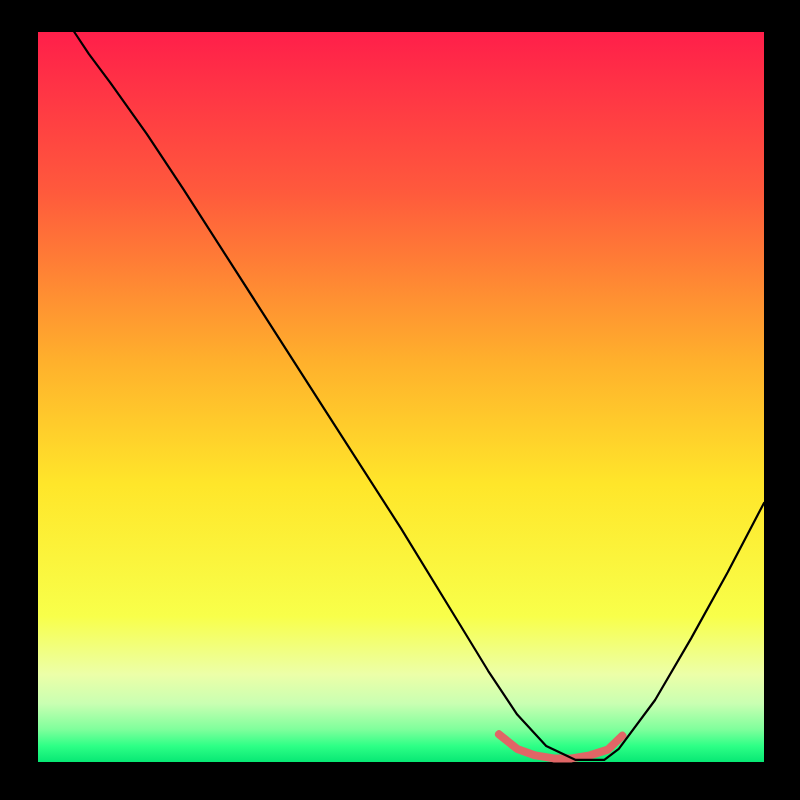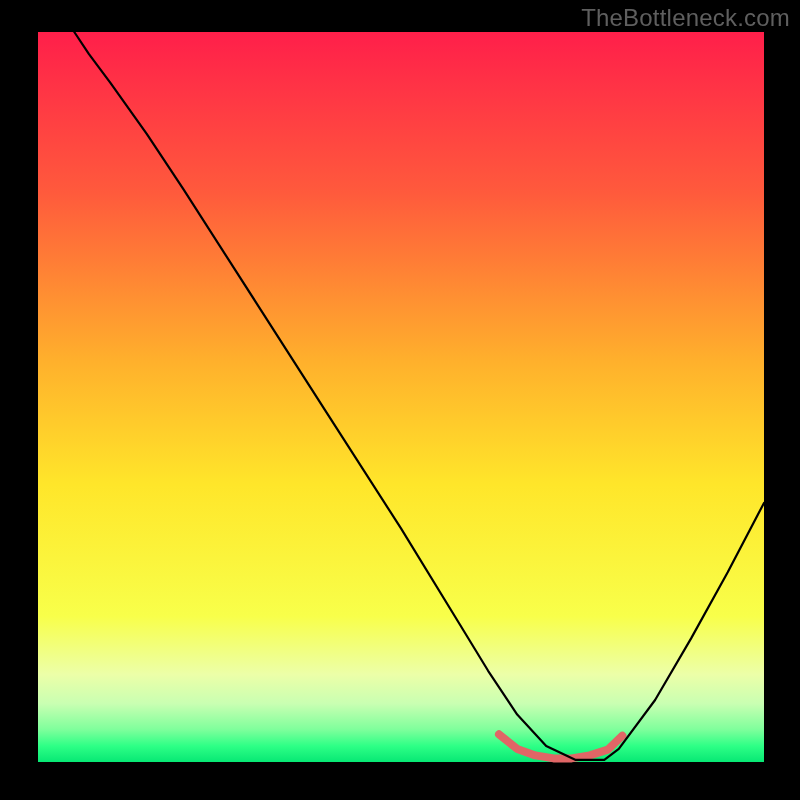--- a/index.html
+++ b/index.html
@@ -52,14 +52,13 @@
           <stop offset="95.5%" stop-color="#80ff9c"></stop>
           <stop offset="97.8%" stop-color="#2eff86"></stop>
           <stop offset="100.0%" stop-color="#07e874"></stop>
         </linearGradient>
   </defs>
   <rect id="plot-bg" fill="url(#bg-grad)" x="38" y="32" width="726" height="730"></rect>
   <path id="highlight-path" fill="none" stroke-linecap="round" stroke-linejoin="round" d="M499.0 734.3 L517.2 748.9 L535.3 755.4 L553.5 758.4 L571.6 758.4 L589.8 755.4 L607.9 749.6 L622.4 735.7" stroke="#e06666" stroke-width="8"></path>
   <path id="curve-path" fill="none" stroke-linecap="round" stroke-linejoin="round" d="M74.3 32.0 L88.8 53.9 L110.6 83.1 L146.9 134.2 L183.2 188.9 L255.8 302.1 L328.4 415.3 L401.0 528.4 L459.1 623.3 L488.1 670.8 L517.2 714.6 L546.2 745.9 L575.2 759.8 L604.3 759.8 L618.8 748.9 L655.1 700.0 L691.4 637.9 L727.7 572.2 L764.0 502.9" stroke="#000000" stroke-width="2.2"></path>
 </svg>
 
-<div class="watermark">TheBottleneck.com</div>
 </div>
 
 </body></html>

